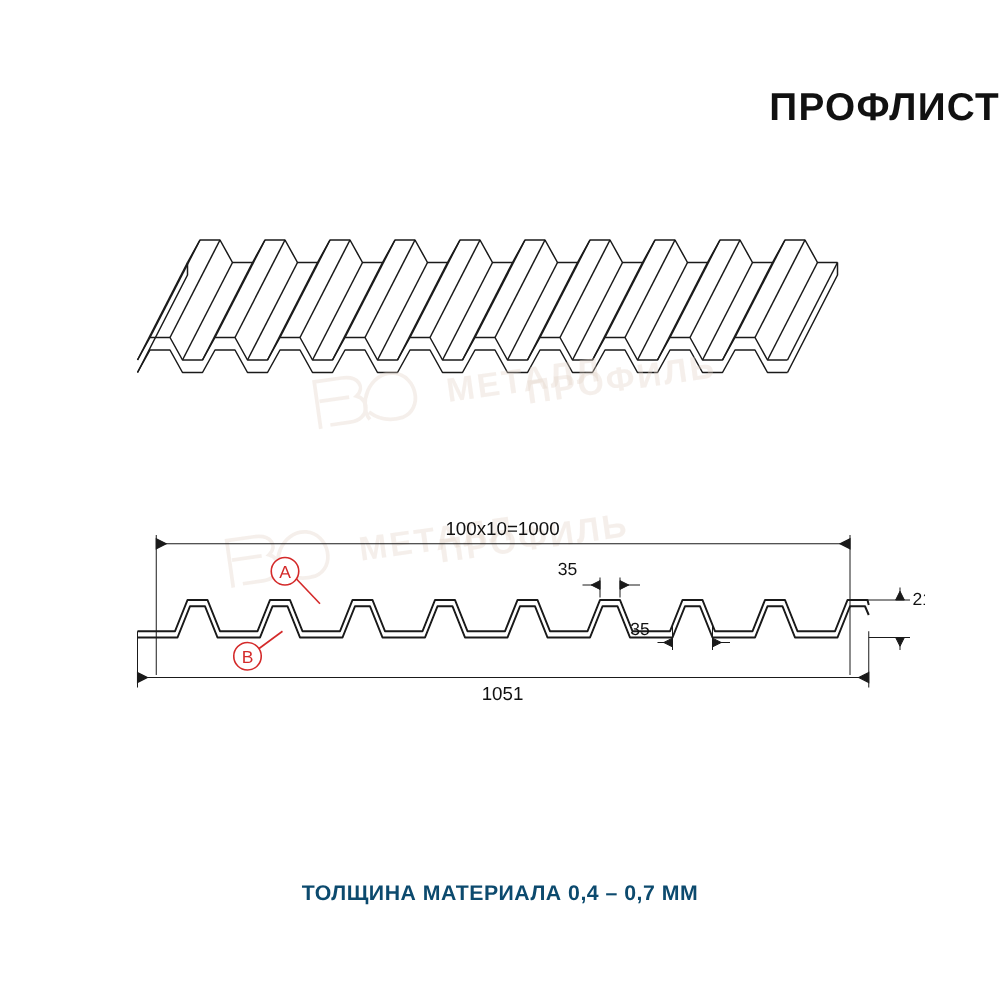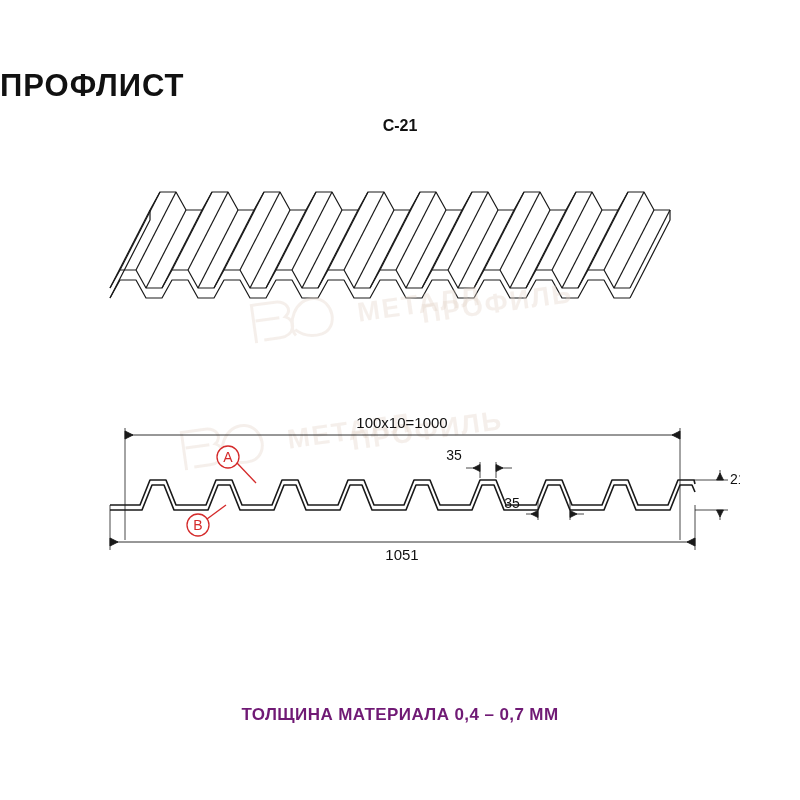--- a/index.html
+++ b/index.html
@@ -17,21 +17,21 @@
   }
   .page {
     position: absolute;
     inset: 0;
   }
   .title {
     position: absolute;
     top: 68px;
     left: 0;
     width: 800px;
-    text-align: left;
+    text-align: right;
     font-size: 31px;
     font-weight: bold;
     letter-spacing: 1px;
     color: #111;
   }
   .subtitle {
     position: absolute;
     top: 117px;
     left: 0;
     width: 800px;
@@ -42,21 +42,21 @@
   }
   .footer {
     position: absolute;
     top: 705px;
     left: 0;
     width: 800px;
     text-align: center;
     font-size: 17px;
     font-weight: bold;
     letter-spacing: 0.4px;
-    color: #701a75;
+    color: #0c4a6e;
   }
   .iso-wrap {
     position: absolute;
     top: 170px;
     left: 90px;
     width: 640px;
     height: 160px;
   }
   .section-wrap {
     position: absolute;
@@ -89,21 +89,20 @@
   text {
     font-family: "Liberation Sans", sans-serif;
   }
 </style>
 </head>
 <body>
 
 <div class="page">
 
   <div class="title">ПРОФЛИСТ</div>
-  <div class="subtitle">С-21</div>
 
   <div class="iso-wrap">
     <svg width="640" height="160" viewBox="0 0 640 160" fill="none" stroke="#1a1a1a" stroke-width="1.2" stroke-linejoin="round">
       <g>
 
         <path d="M60 40 L70 22 L86 22 L96 40 L112 40 L122 22 L138 22 L148 40 L164 40 L174 22 L190 22 L200 40 L216 40 L226 22 L242 22 L252 40 L268 40 L278 22 L294 22 L304 40 L320 40 L330 22 L346 22 L356 40 L372 40 L382 22 L398 22 L408 40 L424 40 L434 22 L450 22 L460 40 L476 40 L486 22 L502 22 L512 40 L528 40 L538 22 L554 22 L564 40 L580 40"></path>
 
         <path d="M20 118 L30 100 L46 100 L56 118 L72 118 L82 100 L98 100 L108 118 L124 118 L134 100 L150 100 L160 118 L176 118 L186 100 L202 100 L212 118 L228 118 L238 100 L254 100 L264 118 L280 118 L290 100 L306 100 L316 118 L332 118 L342 100 L358 100 L368 118 L384 118 L394 100 L410 100 L420 118 L436 118 L446 100 L462 100 L472 118 L488 118 L498 100 L514 100 L524 118 L540 118"></path>
 
         <path d="M20 128 L30 110 L46 110 L56 128 L72 128 L82 110 L98 110 L108 128 L124 128 L134 110 L150 110 L160 128 L176 128 L186 110 L202 110 L212 128 L228 128 L238 110 L254 110 L264 128 L280 128 L290 110 L306 110 L316 128 L332 128 L342 110 L358 110 L368 128 L384 128 L394 110 L410 110 L420 128 L436 128 L446 110 L462 110 L472 128 L488 128 L498 110 L514 110 L524 128 L540 128"></path>

